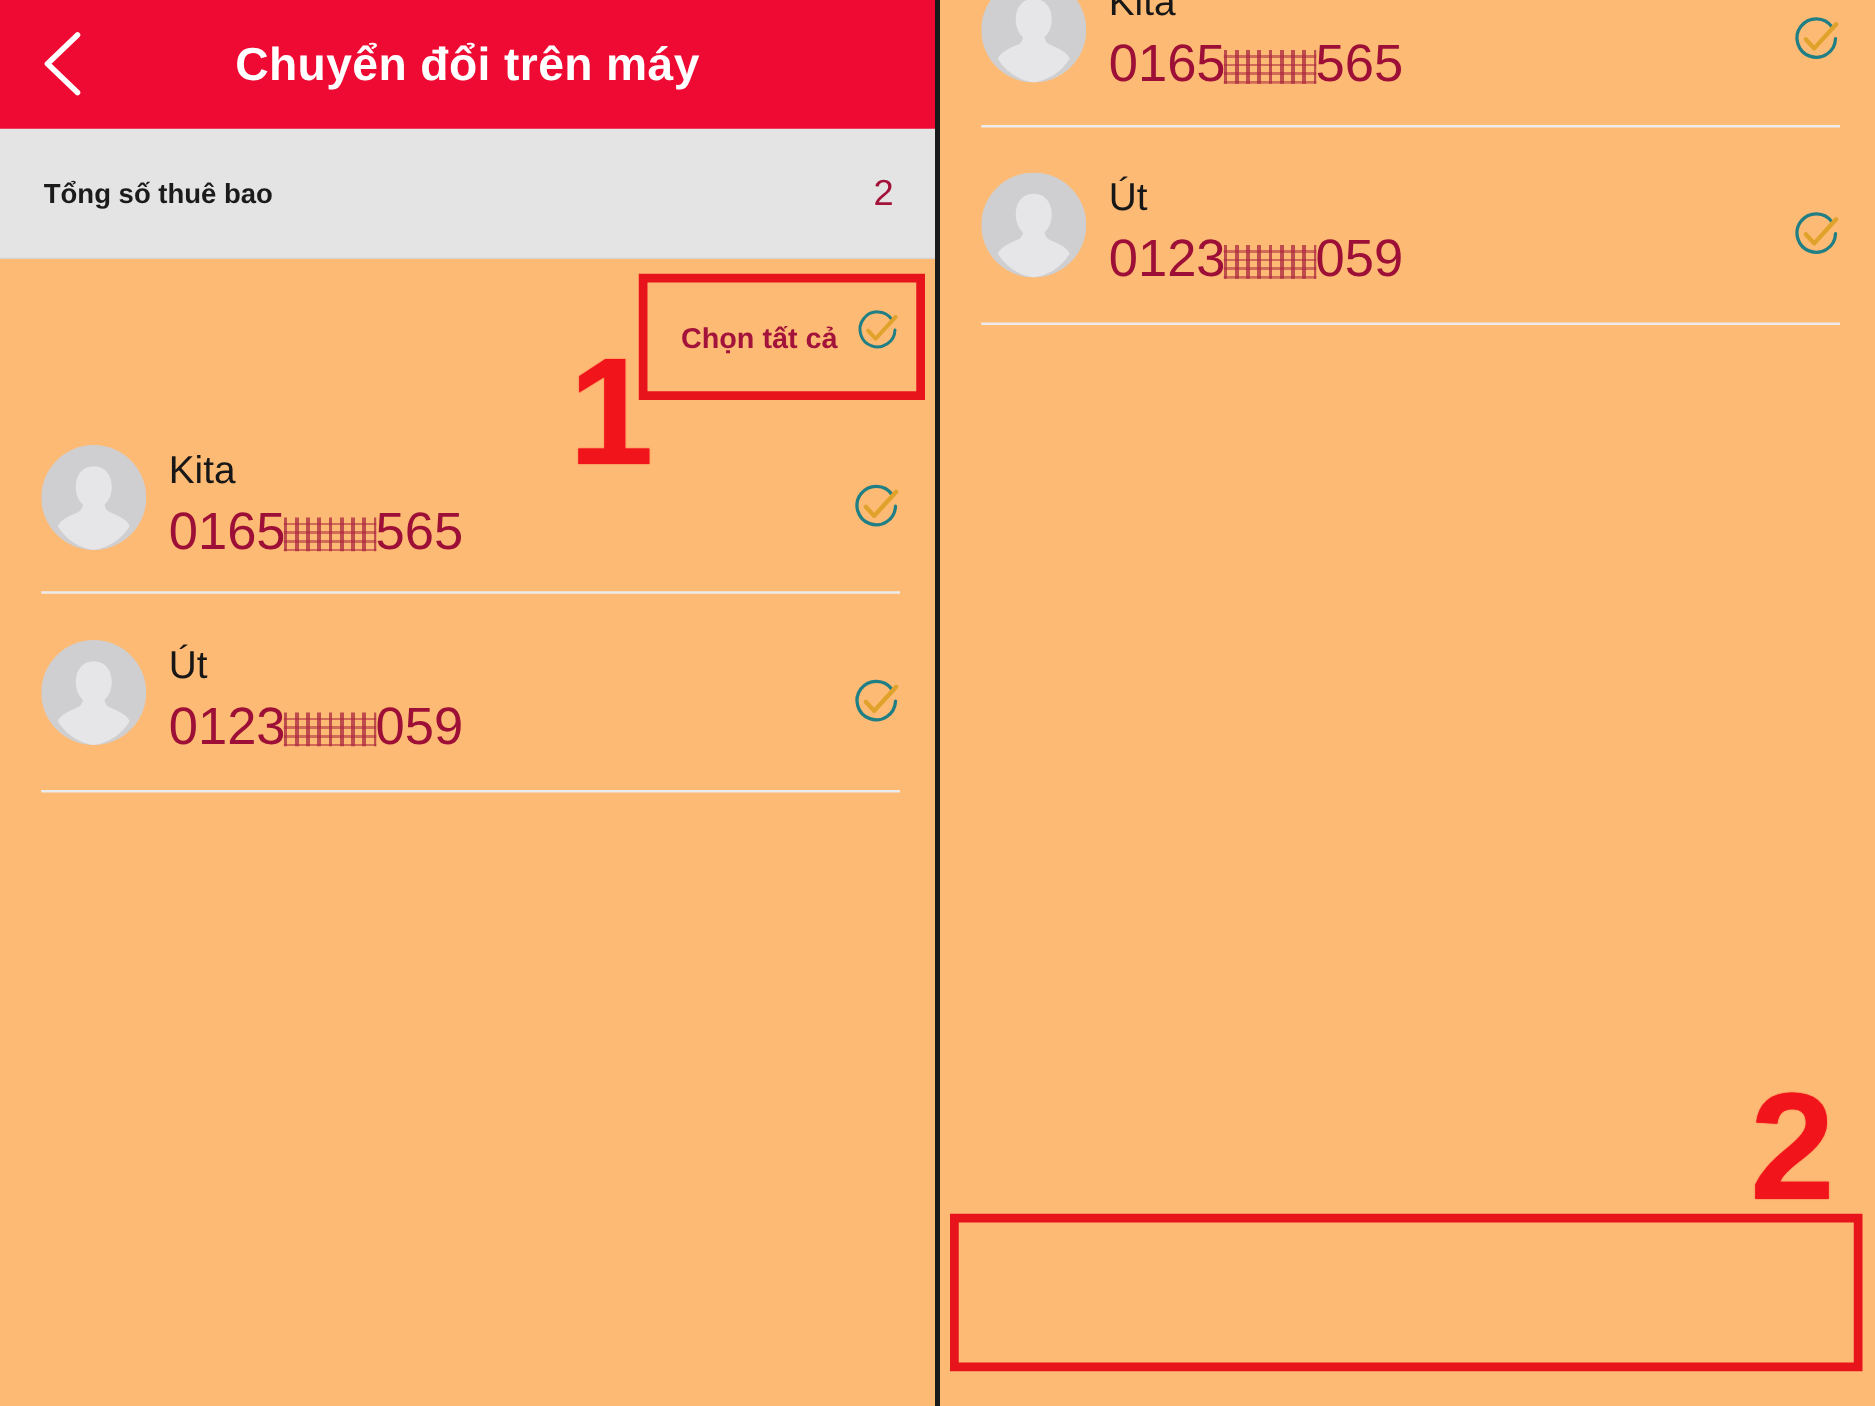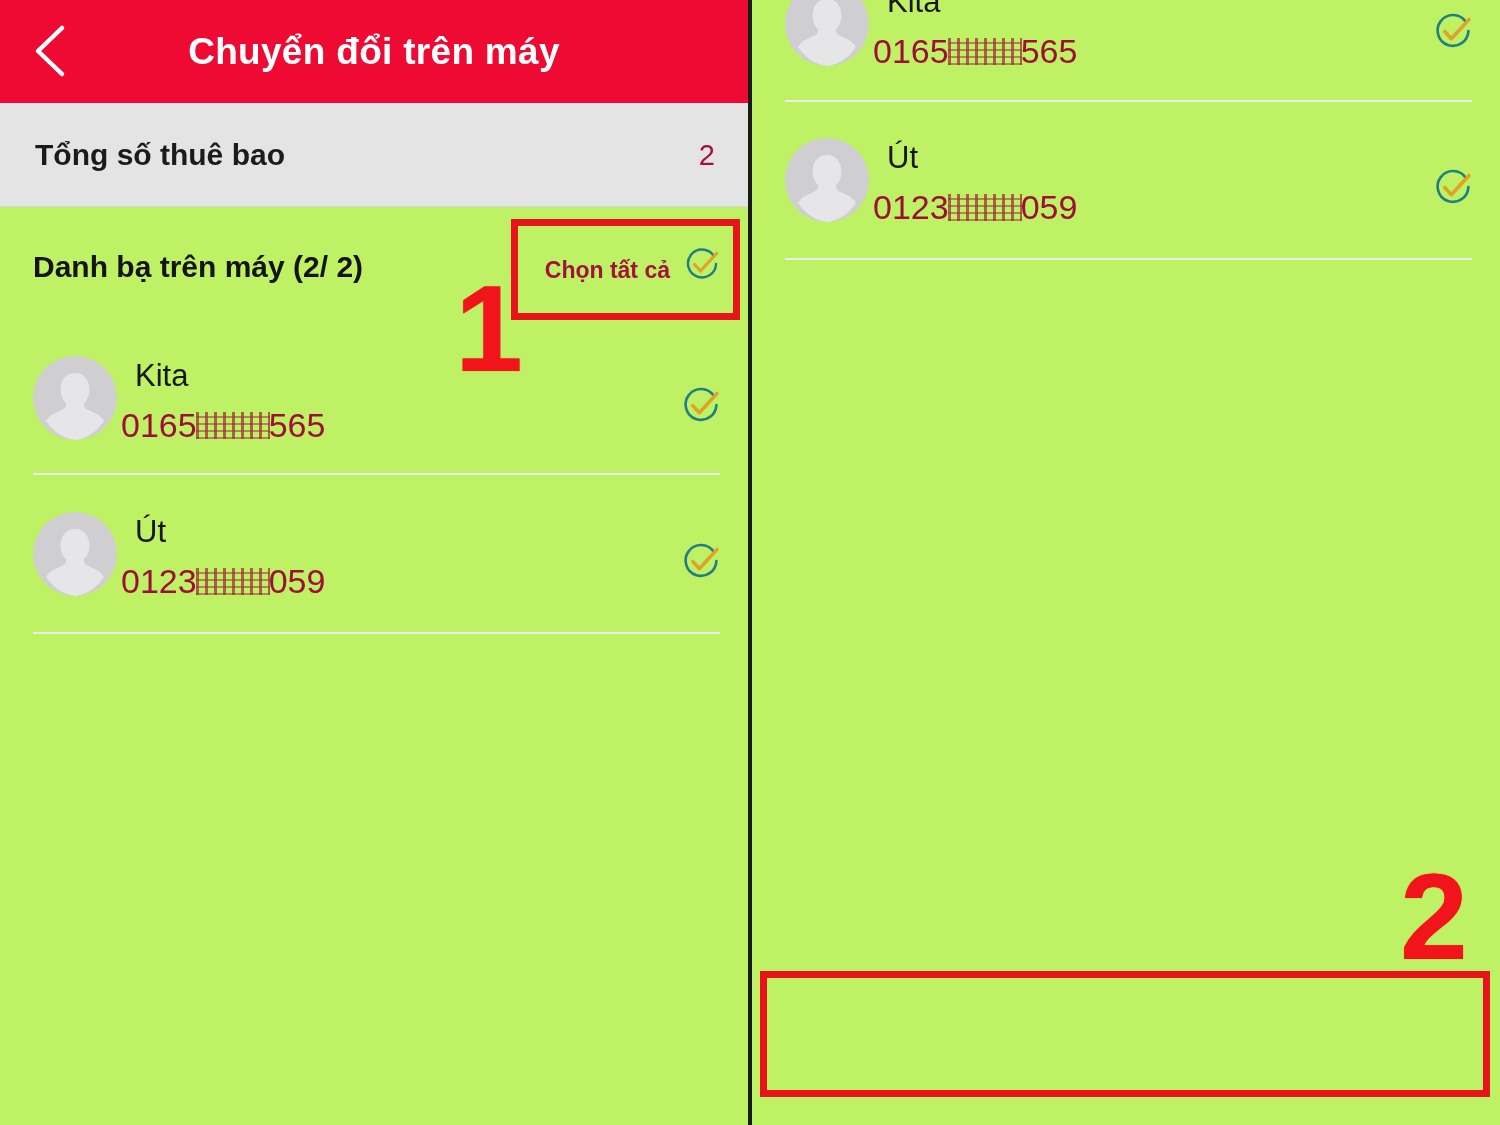--- a/index.html
+++ b/index.html
@@ -19,21 +19,21 @@
     height: 1125px;
     background: #ffffff;
     overflow: hidden;
   }
 
   
   .panel {
     position: absolute;
     top: 0;
     height: 1125px;
-    background: #bef264;
+    background: #fdba74;
     overflow: hidden;
   }
   .panel-left  { left: 0;    width: 748px; }
   .panel-right { left: 752px; width: 748px; }
 
   .panel-divider {
     position: absolute;
     left: 748px;
     top: 0;
     width: 4px;
@@ -74,21 +74,21 @@
     left: 0; top: 103px;
     width: 748px; height: 104px;
     background: #e4e4e4;
     border-bottom: 1px solid #d6d6d6;
     box-sizing: border-box;
   }
   .summary-label {
     position: absolute;
     left: 35px; top: 0;
     height: 122px; line-height: 104px;
-    font-size: 30px;
+    font-size: 22px;
     font-weight: bold;
     color: #1b1b1b;
     white-space: nowrap;
   }
   .summary-value {
     position: absolute;
     right: 33px; top: 0;
     height: 104px; line-height: 104px;
     font-size: 29px;
     color: #a3123a;
@@ -143,22 +143,22 @@
   .contact-name {
     position: absolute;
     left: 135px; top: 30px;
     font-size: 31px;
     color: #171717;
     white-space: nowrap;
     line-height: 40px;
   }
   .contact-number {
     position: absolute;
-    left: 121px; top: 78px;
-    font-size: 34px;
+    left: 135px; top: 78px;
+    font-size: 42px;
     color: #9d0f36;
     white-space: nowrap;
     line-height: 42px;
     letter-spacing: 0px;
   }
   .redact {
     display: inline-block;
     position: relative;
     top: 2px;
     width: 74px;
@@ -243,21 +243,20 @@
       </div>
       <div class="appbar-title">Chuyển đổi trên máy</div>
     </div>
 
     <div class="summary-band">
       <div class="summary-label">Tổng số thuê bao</div>
       <div class="summary-value">2</div>
     </div>
 
     <div class="section-row">
-      <div class="section-title">Danh bạ trên máy (2/ 2)</div>
       <div class="select-all">
         <span class="select-all-label">Chọn tất cả</span>
         <span class="check-icon-wrap">
           <svg class="check-icon" width="40" height="40" viewBox="0 0 40 40" aria-hidden="true">
             <path d="M31.5 11.5 A14 14 0 1 0 34 20" fill="none" stroke="#1f7f85" stroke-width="2.4" stroke-linecap="round"></path>
             <polyline points="12.5,20.5 18.5,27 34.5,9.5" fill="none" stroke="#e0a22a" stroke-width="3.2" stroke-linecap="round" stroke-linejoin="round"></polyline>
           </svg>
         </span>
       </div>
     </div>

